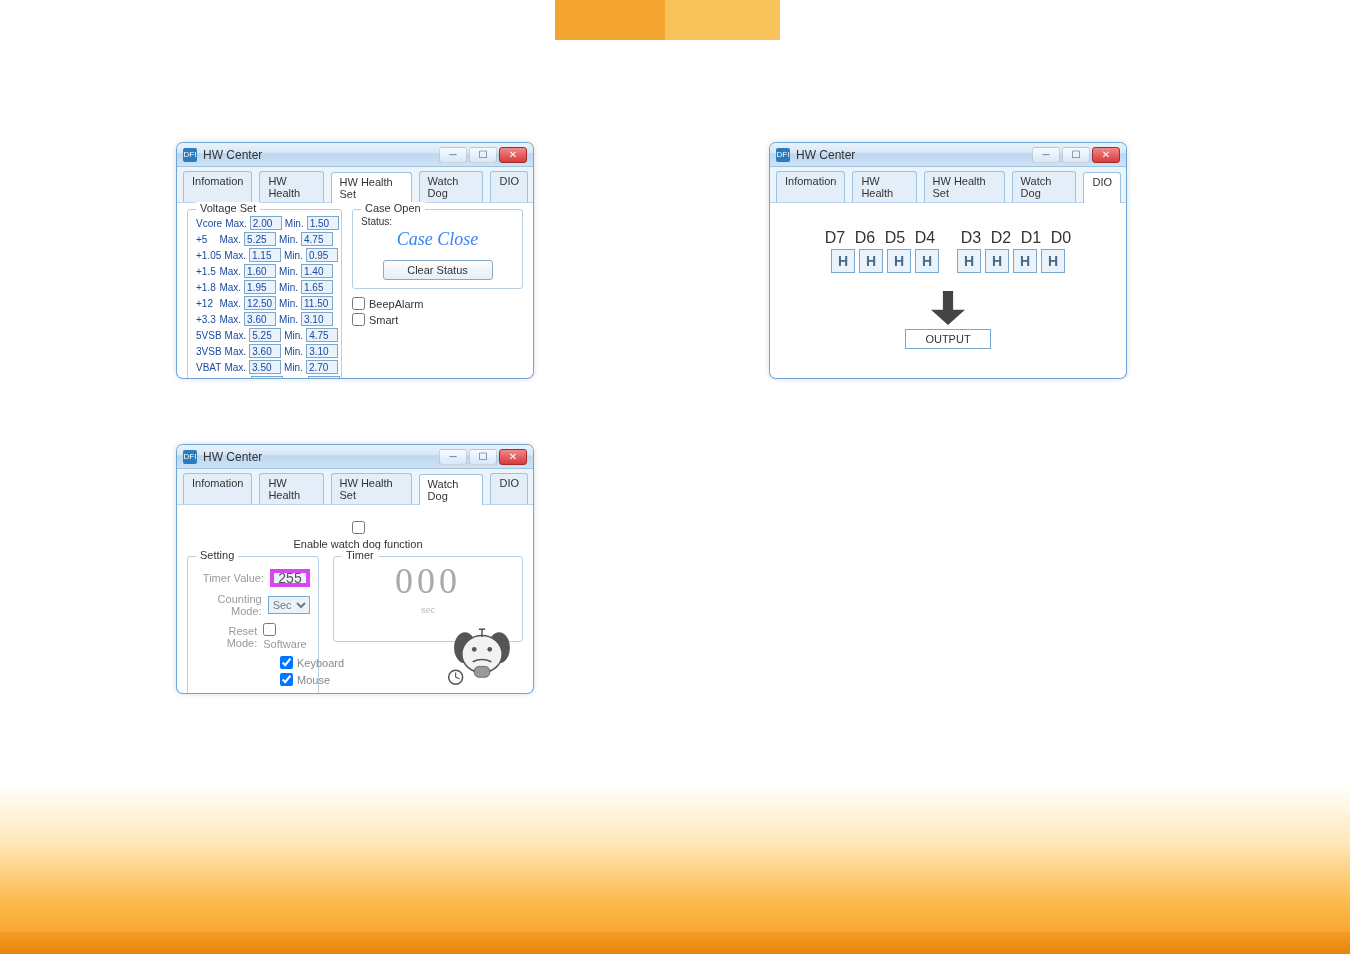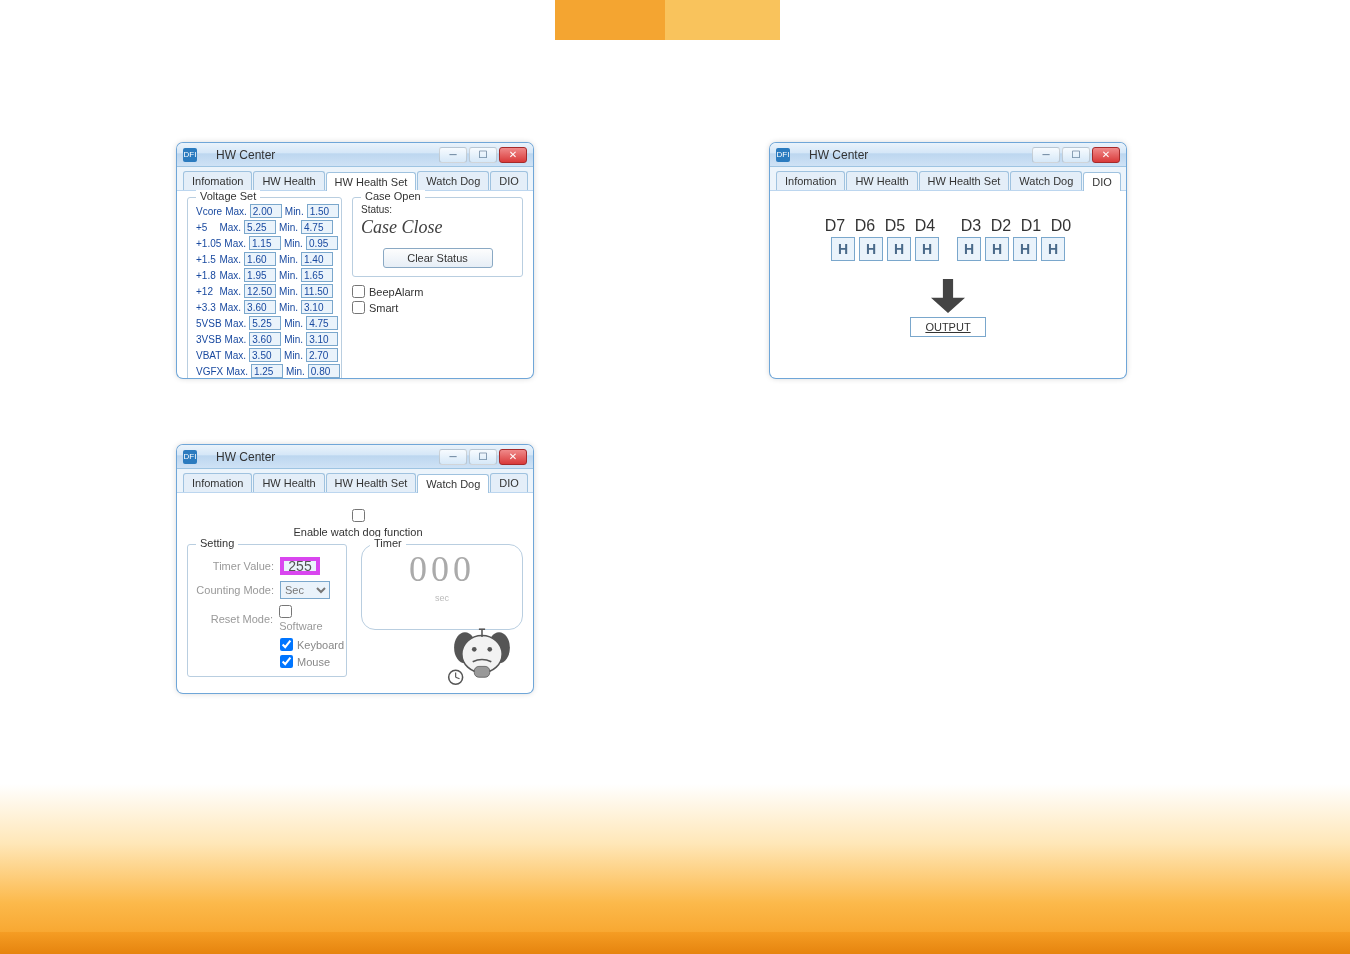--- a/index.html
+++ b/index.html
@@ -39,38 +39,38 @@
     border-radius: 6px;
     box-shadow: 0 0 0 1px #6fa6d8, 0 0 6px rgba(0,0,0,0.2);
     background: #fff;
     overflow: hidden;
   }
   .titlebar {
     height: 24px;
     background: linear-gradient(to bottom,#eaf3fb,#d4e6f7 45%,#bcd6ef 46%,#cfe2f5);
     border-bottom: 1px solid #9ec4e2;
     display:flex; align-items:center; padding:0 6px;
-    font-size: 12px; color:#333;gap:13px;
+    font-size: 12px; color:#333;
   }
   .titlebar .ico {
     width:14px;height:14px; background:#2b7bbf; border-radius:2px;
     margin-right:6px; display:inline-block;
     font-size:8px; color:#fff; text-align:center; line-height:14px;
   }
   .winbtns { margin-left:auto; display:flex; gap:2px; }
   .wb {
     width:28px; height:16px; border-radius:3px; font-size:10px;
     display:flex; align-items:center; justify-content:center;
     border:1px solid rgba(0,0,0,0.15);
     background: linear-gradient(#f7fbff,#d6e8f8);
     color:#3a5a7a;
   }
   .wb.close { background: linear-gradient(#f08a8a,#d93a3a); color:#fff; border-color:#a52a2a;}
   .tabs {
-    display:flex; gap:2px; padding: 4px 6px 0 6px;
+    display:flex; gap:8px; padding: 4px 6px 0 6px;
     border-bottom:1px solid #bcd6ef;
     background:#ecf4fb;
     font-size:11px;
   }
   .tab {
     padding:3px 8px;
     border:1px solid #9fc2df;
     border-bottom:none;
     background:#e4eef8;
     margin-right:-1px;
@@ -89,21 +89,21 @@
   #win1 .winbody { display:flex; gap:10px; }
   .vset { width:155px; }
   .vrow { display:flex; align-items:center; gap:3px; margin-bottom:2px; }
   .vrow .lbl { width:36px; color:#1a4aa0; font-size:10px; }
   .vrow .mm { width:22px; color:#1a4aa0; font-size:10px; }
   .vrow input {
     width:32px; height:14px; font-size:10px; border:1px solid #7aa7cc;
     background:#eaf3fb; padding:0 2px; color:#1a4aa0;
   }
   .rightcol { flex:1; }
-  .status { font: italic 18px "Times New Roman", serif; color:#404040; text-align:left; padding:2px 0 4px 0;}
+  .status { font: italic 18px "Times New Roman", serif; color:#3b82f6; text-align:center; padding:2px 0 4px 0;}
   .radio-row label { font: 14px "Times New Roman", serif; color:#222; margin-right:8px;}
   .radio-row input { margin-right:2px; vertical-align:middle;}
   .clearbtn {
     display:block; margin:6px auto 0 auto;
     width:110px; height:20px;
     border:1px solid #8aa9c4; border-radius:3px;
     background:linear-gradient(#fdfdfd,#e6eef6);
     font-size:11px; color:#333; text-align:center; line-height:18px;
   }
   .chk-row { display:flex; align-items:center; gap:4px; margin:3px 0; font-size:11px; color:#333;}
@@ -120,42 +120,42 @@
   .bit {
     width:24px;height:24px; border:1px solid #7aa7cc; background:#eaf3fb;
     font:bold 14px/22px Arial; color:#4a6a8a; text-align:center;
   }
   .arrow {
     width:34px;height:34px; margin:18px auto 4px auto;
     background:#444;
     clip-path: polygon(35% 0,65% 0,65% 55%,100% 55%,50% 100%,0 55%,35% 55%);
   }
   .out-box {
-    width:76px; margin:0 auto; border:1px solid #7aa7cc; background:#fff;
-    font-size:11px; text-align:center; padding:3px 0; color:#333;text-decoration:underline;
+    width:86px; margin:0 auto; border:1px solid #7aa7cc; background:#fff;
+    font-size:11px; text-align:center; padding:3px 0; color:#333;
   }
 
   
   #win3 { left:177px; top:445px; width:356px; height:248px; }
   #win3 .winbody { display:block; }
   .wdbody-row { display:flex; gap:14px; margin-top:6px;}
-  .wd-setting { width:160px; color:#999;}
+  .wd-setting { width:132px; color:#999;}
   .wd-setting .srow { display:flex; align-items:center; margin:6px 0; gap:6px;}
   .wd-setting .slbl { width:78px; text-align:right; font-size:11px; }
   .wd-setting input.tv {
     width:40px; height:18px; font-size:14px; border:4px solid #d946ef; background:#eaf3fb;
     text-align:center; color:#555;
   }
   .wd-setting select { width:50px; height:18px; font-size:11px; border:1px solid #7aa7cc; background:#eaf3fb; color:#777;}
   .wd-setting .rmode { display:flex; flex-direction:column; gap:4px; margin-left:84px; }
   .wd-setting .rmode label { display:flex; align-items:center; gap:4px; color:#888;}
   .wd-timer { flex:1; text-align:center;}
   .wd-timer .big { font:36px/1 "Times New Roman",serif; color:#aaa; letter-spacing:4px;}
   .wd-timer .unit { font-size:9px; color:#bbb; margin-top:6px;}
-  .wd-timer .group { height:86px;border-radius:14px;}
+  .wd-timer .group { height:86px;}
 
   
   .dog {
     position:absolute; right:10px; bottom:8px; width:82px; height:62px;
   }
   .dog svg { width:100%; height:100%; }
 
 </style>
 </head>
 <body>

